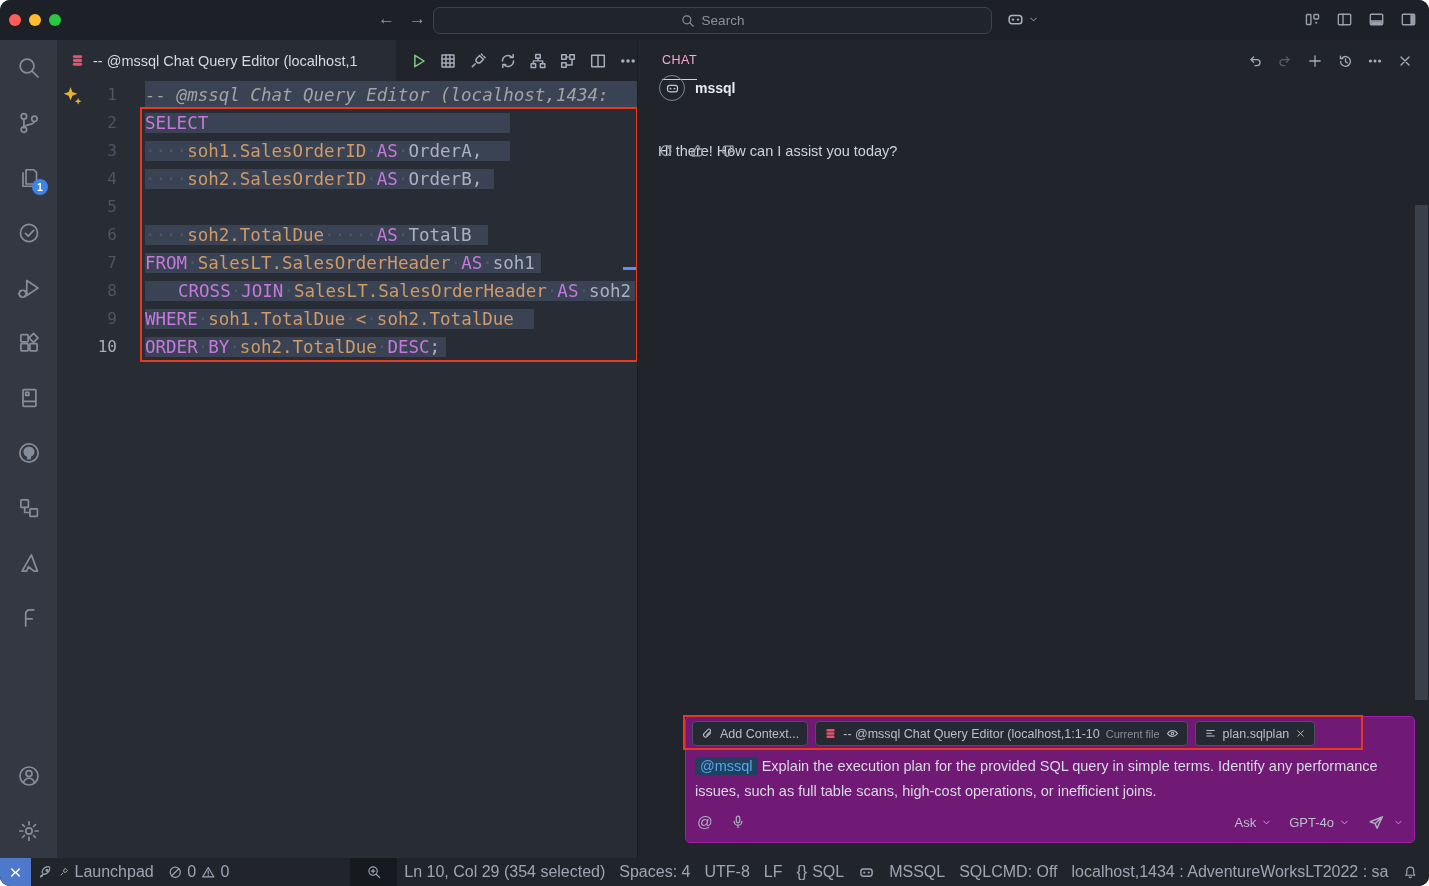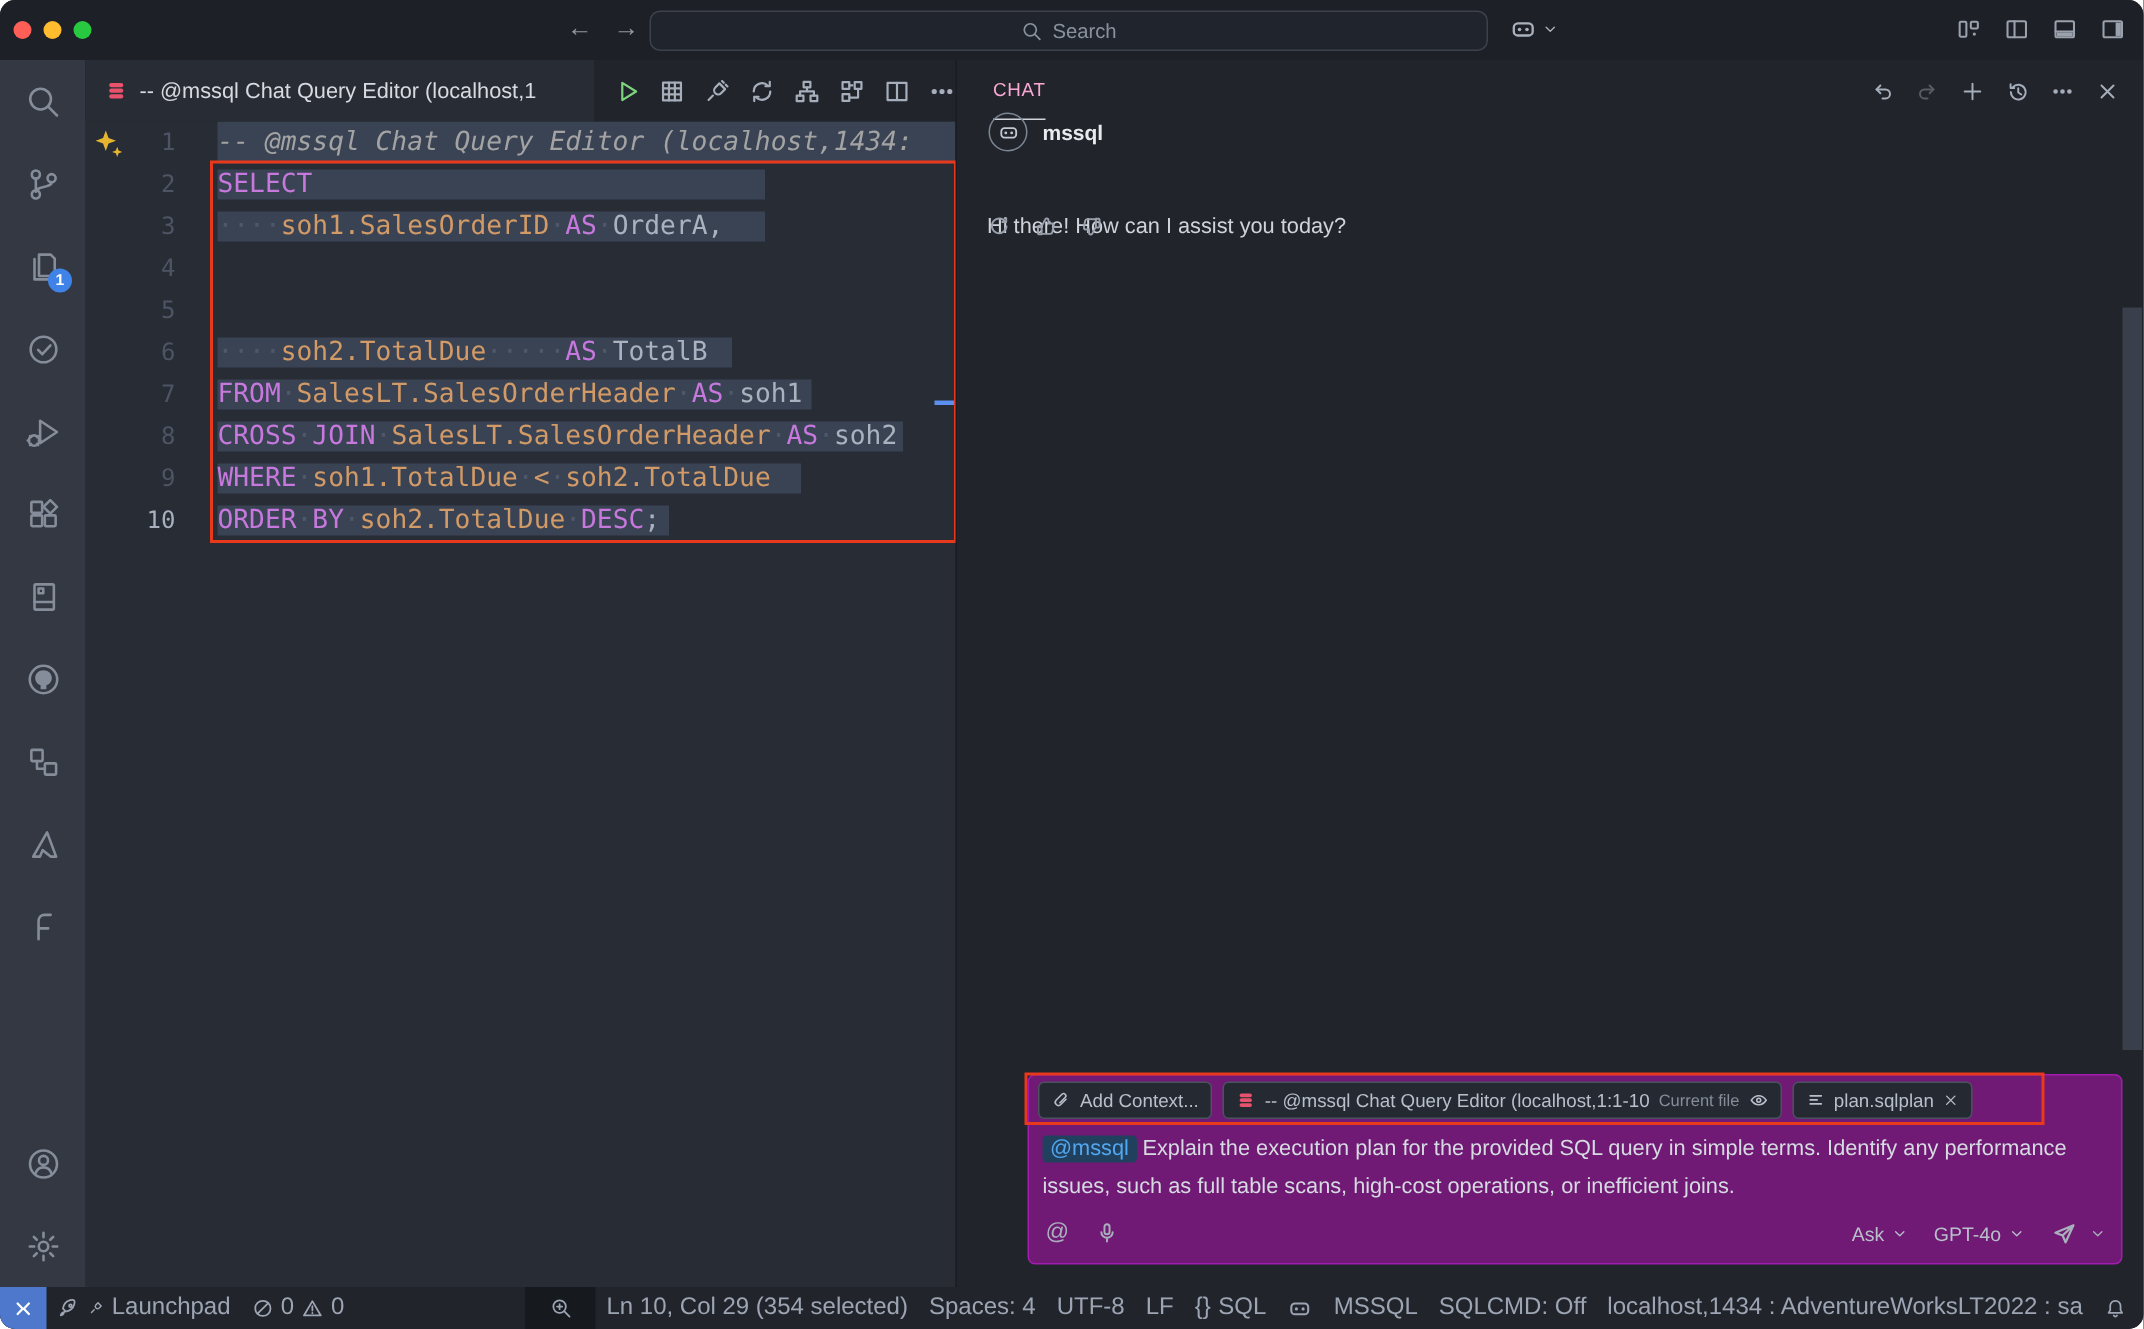--- a/index.html
+++ b/index.html
@@ -42,21 +42,21 @@
   .ln{position:absolute;left:0;top:0;width:60px;text-align:right;color:#4d5565;font-size:16px;cursor:pointer;}
   .code-line.active .ln{color:#a8b0bf;}
   .sel{background:#3a4354;}
   .code-line.full .sel{display:inline-block;width:100%;}
   #code .code-line:nth-child(2) .sel{padding-right:302px;}
   #code .code-line:nth-child(3) .sel{padding-right:28px;}
   #code .code-line:nth-child(4) .sel{padding-right:12px;}
   #code .code-line:nth-child(5) .sel{padding-right:12px;}
   #code .code-line:nth-child(6) .sel{padding-right:16px;}
   #code .code-line:nth-child(7) .sel{padding-right:6px;}
-  #code .code-line:nth-child(8) .sel{padding-right:4px;}
+  #code .code-line:nth-child(8) .sel{padding-right:4px;padding-left:33px;}
   #code .code-line:nth-child(9) .sel{padding-right:20px;}
   #code .code-line:nth-child(10) .sel{padding-right:6px;}
   .tk-c{color:#a3a3a3;font-style:italic;}
   .tk-k{color:#c678dd;}
   .tk-i{color:#d19a66;}
   .tk-p{color:#abb2bf;}
   .tk-w{color:#4f5869;}
   .tk-o{color:#d19a66;}
   .redbox{position:absolute;border:2px solid #e8391c;pointer-events:none;z-index:5;}
   #redbox-editor{left:83px;top:26px;width:494px;height:251px;}
@@ -499,21 +499,21 @@
   <div id="editor" data-name="code-editor">
     <span id="sparkle" class="icb" data-name="copilot-sparkle-icon">
         <svg class="ic" viewBox="0 0 16 16">
           <use href="#i-sparkle"></use>
         </svg>
       </span>
     <div id="code" data-name="code-content">
         <div class="code-line full" data-name="code-line-1"><span class="ln" data-name="line-number">1</span><span class="sel" data-name="selected-code"><span class="tk-c">-- @mssql Chat Query Editor (localhost,1434:</span></span></div>
         <div class="code-line" data-name="code-line-2"><span class="ln" data-name="line-number">2</span><span class="sel" data-name="selected-code"><span class="tk-k">SELECT</span></span></div>
         <div class="code-line" data-name="code-line-3"><span class="ln" data-name="line-number">3</span><span class="sel" data-name="selected-code"><span class="tk-w">····</span><span class="tk-i">soh1.SalesOrderID</span><span class="tk-w">·</span><span class="tk-k">AS</span><span class="tk-w">·</span><span class="tk-p">OrderA,</span></span></div>
-        <div class="code-line" data-name="code-line-4"><span class="ln" data-name="line-number">4</span></div>
+        <div class="code-line" data-name="code-line-4"><span class="ln" data-name="line-number">4</span><span class="sel" data-name="selected-code"><span class="tk-w">····</span><span class="tk-i">soh2.SalesOrderID</span><span class="tk-w">·</span><span class="tk-k">AS</span><span class="tk-w">·</span><span class="tk-p">OrderB,</span></span></div>
         <div class="code-line" data-name="code-line-5"><span class="ln" data-name="line-number">5</span></div>
         <div class="code-line" data-name="code-line-6"><span class="ln" data-name="line-number">6</span><span class="sel" data-name="selected-code"><span class="tk-w">····</span><span class="tk-i">soh2.TotalDue</span><span class="tk-w">·····</span><span class="tk-k">AS</span><span class="tk-w">·</span><span class="tk-p">TotalB</span></span></div>
         <div class="code-line" data-name="code-line-7"><span class="ln" data-name="line-number">7</span><span class="sel" data-name="selected-code"><span class="tk-k">FROM</span><span class="tk-w">·</span><span class="tk-i">SalesLT.SalesOrderHeader</span><span class="tk-w">·</span><span class="tk-k">AS</span><span class="tk-w">·</span><span class="tk-p">soh1</span></span></div>
         <div class="code-line" data-name="code-line-8"><span class="ln" data-name="line-number">8</span><span class="sel" data-name="selected-code"><span class="tk-k">CROSS</span><span class="tk-w">·</span><span class="tk-k">JOIN</span><span class="tk-w">·</span><span class="tk-i">SalesLT.SalesOrderHeader</span><span class="tk-w">·</span><span class="tk-k">AS</span><span class="tk-w">·</span><span class="tk-p">soh2</span></span></div>
         <div class="code-line" data-name="code-line-9"><span class="ln" data-name="line-number">9</span><span class="sel" data-name="selected-code"><span class="tk-k">WHERE</span><span class="tk-w">·</span><span class="tk-i">soh1.TotalDue</span><span class="tk-w">·</span><span class="tk-o">&lt;</span><span class="tk-w">·</span><span class="tk-i">soh2.TotalDue</span></span></div>
         <div class="code-line active" data-name="code-line-10"><span class="ln" data-name="line-number">10</span><span class="sel" data-name="selected-code"><span class="tk-k">ORDER</span><span class="tk-w">·</span><span class="tk-k">BY</span><span class="tk-w">·</span><span class="tk-i">soh2.TotalDue</span><span class="tk-w">·</span><span class="tk-k">DESC</span><span class="tk-p">;</span></span></div>
       </div>
     <div id="redbox-editor" class="redbox" data-name="annotation-box-sql"></div>
     <div id="cursor-dash" data-name="cursor-indicator"></div>
   </div>

